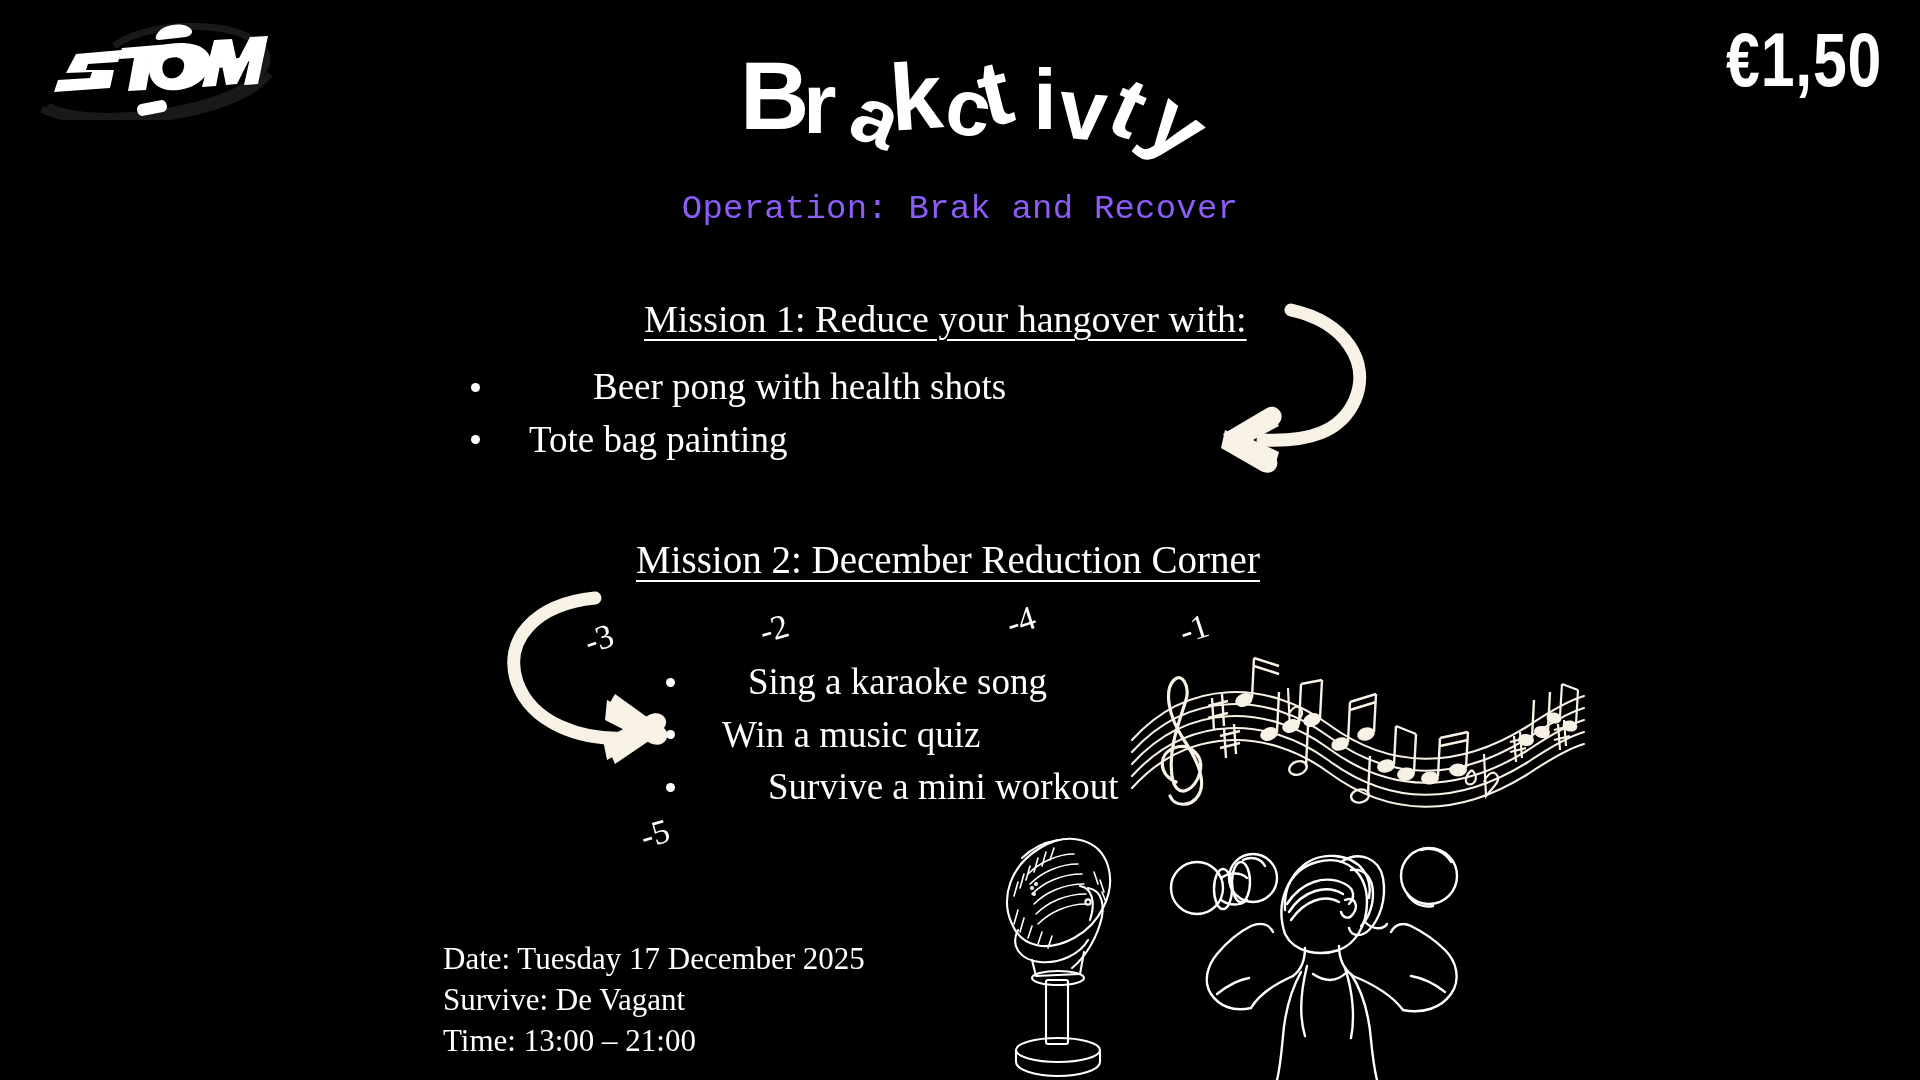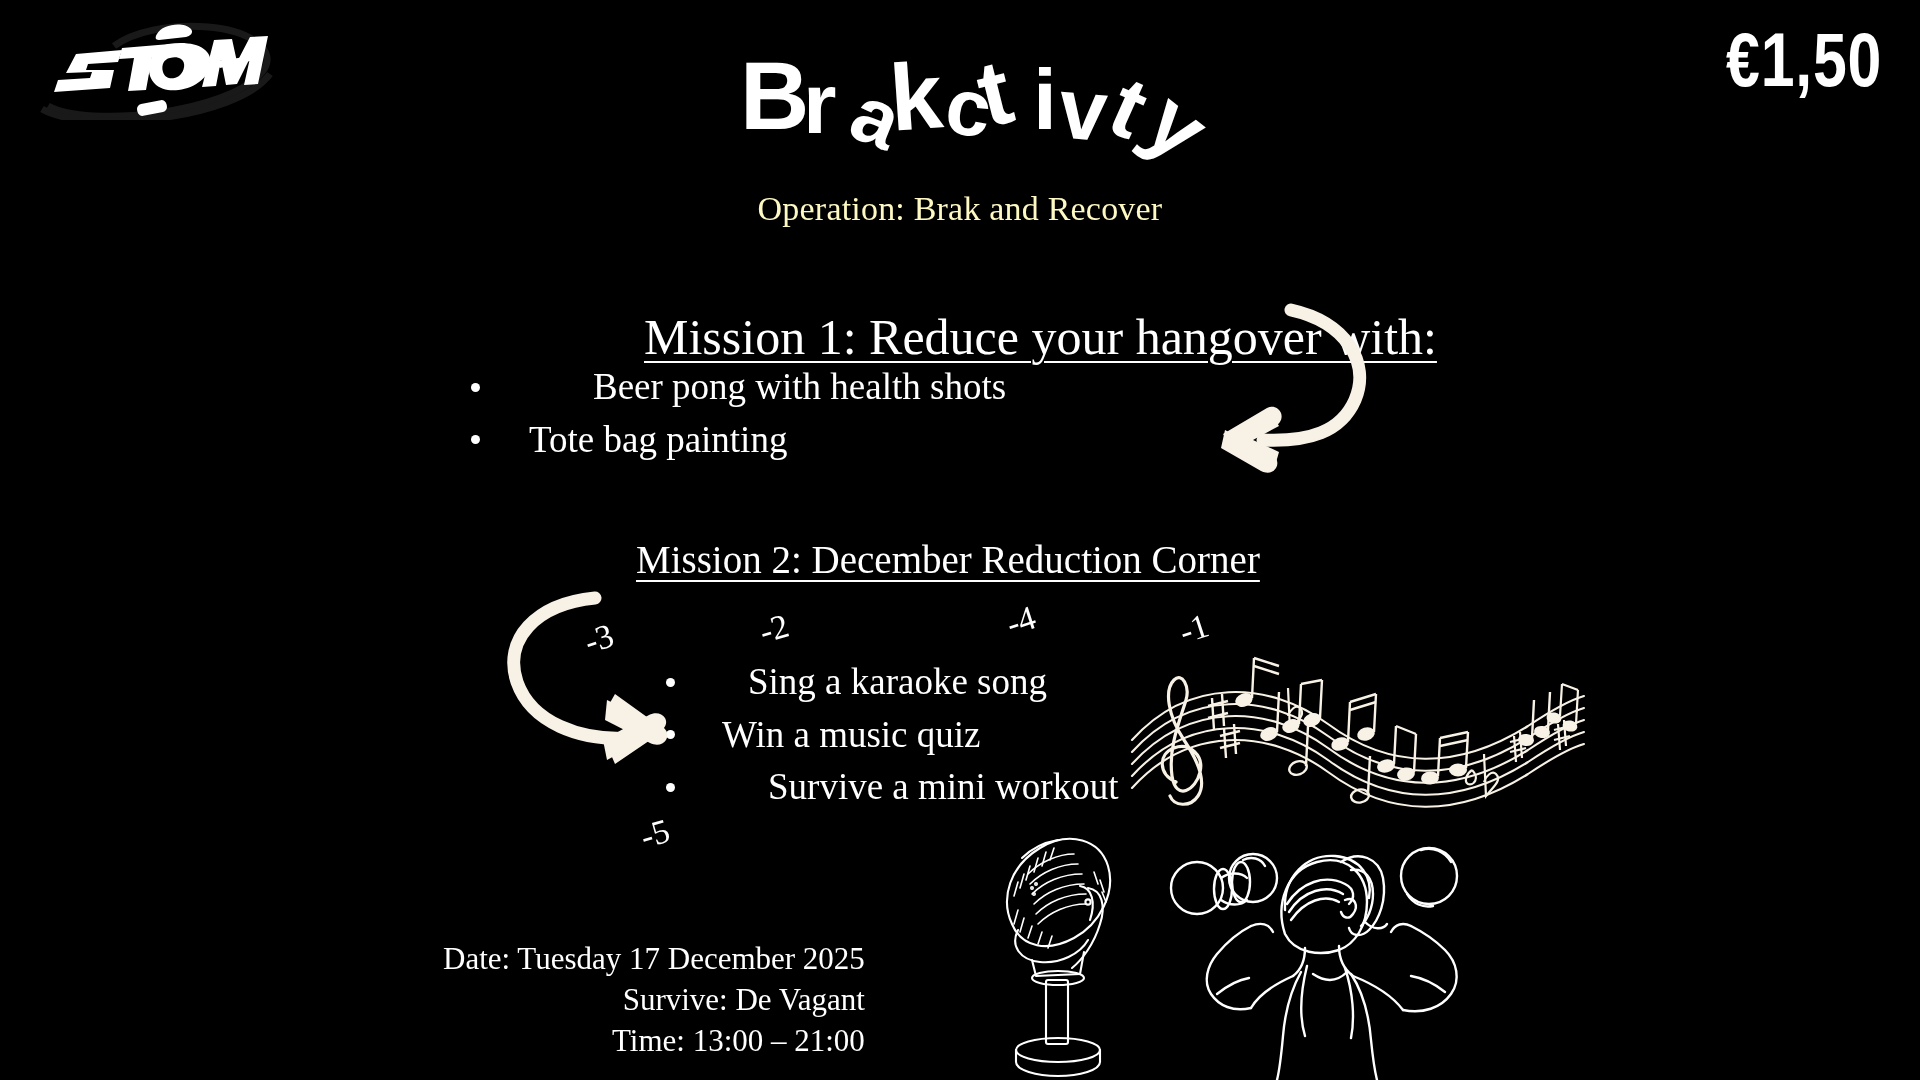--- a/index.html
+++ b/index.html
@@ -11,31 +11,31 @@
   .logo{position:absolute;left:18px;top:10px;width:270px;height:110px;}
   .logo svg{display:block;}
 
   
   .title{position:absolute;left:740px;top:18px;width:460px;height:150px;}
   .title .ltr{position:absolute;font-family:"Liberation Sans",sans-serif;
               font-weight:700;color:#fff;line-height:1;
               transform-origin:50% 80%;white-space:pre;}
 
   .subtitle{position:absolute;left:0;right:0;top:190px;text-align:center;
-            font-family:Liberation Serif, serif;font-weight:400;
-            font-size:34px;color:#fef9c3;letter-spacing:.2px;}
+            font-family:Liberation Mono, monospace;font-weight:400;
+            font-size:34px;color:#8b5cf6;letter-spacing:.2px;}
 
   
   .price{position:absolute;right:38px;top:22px;
          font-family:"Liberation Sans",sans-serif;font-weight:700;
          font-size:76px;line-height:1;color:#fff;
          transform:scaleX(.80);transform-origin:100% 0;letter-spacing:1px;}
 
   
-  .m1-head{position:absolute;left:644px;top:308px;font-size:50px;
+  .m1-head{position:absolute;left:644px;top:297px;font-size:38px;
            text-decoration:underline;text-underline-offset:7px;
            text-decoration-thickness:2px;white-space:nowrap;}
   .m2-head{position:absolute;left:636px;top:537px;font-size:39px;
            text-decoration:underline;text-underline-offset:7px;
            text-decoration-thickness:2px;white-space:nowrap;}
 
   ul.blist{list-style:none;margin:0;padding:0;position:absolute;}
   ul.blist li{position:relative;font-size:37px;line-height:1.1;
               white-space:nowrap;}
   ul.blist li .bdot{position:absolute;left:-34px;top:.42em;width:9px;height:9px;
@@ -51,21 +51,21 @@
   #m2list li:nth-child(1){padding-left:48px;}
   #m2list li:nth-child(2){padding-left:22px;}
   #m2list li:nth-child(3){padding-left:68px;}
 
   
   .mark{position:absolute;font-size:34px;color:#fff;
         font-family:"Liberation Serif",serif;}
 
   
   .footer{position:absolute;left:443px;top:938px;font-size:31px;line-height:1.33;}
-  .footer div{white-space:nowrap;text-align:right;}
+  .footer div{white-space:nowrap;}
 
   
   .art{position:absolute;}
   .art svg{display:block;overflow:visible;}
   .cream{fill:#F8F2E6;}
   .strokeW{fill:none;stroke:#F8F2E6;}
   .strokeWhite{fill:none;stroke:#FFFFFF;}
 </style>
 </head>
 <body>

